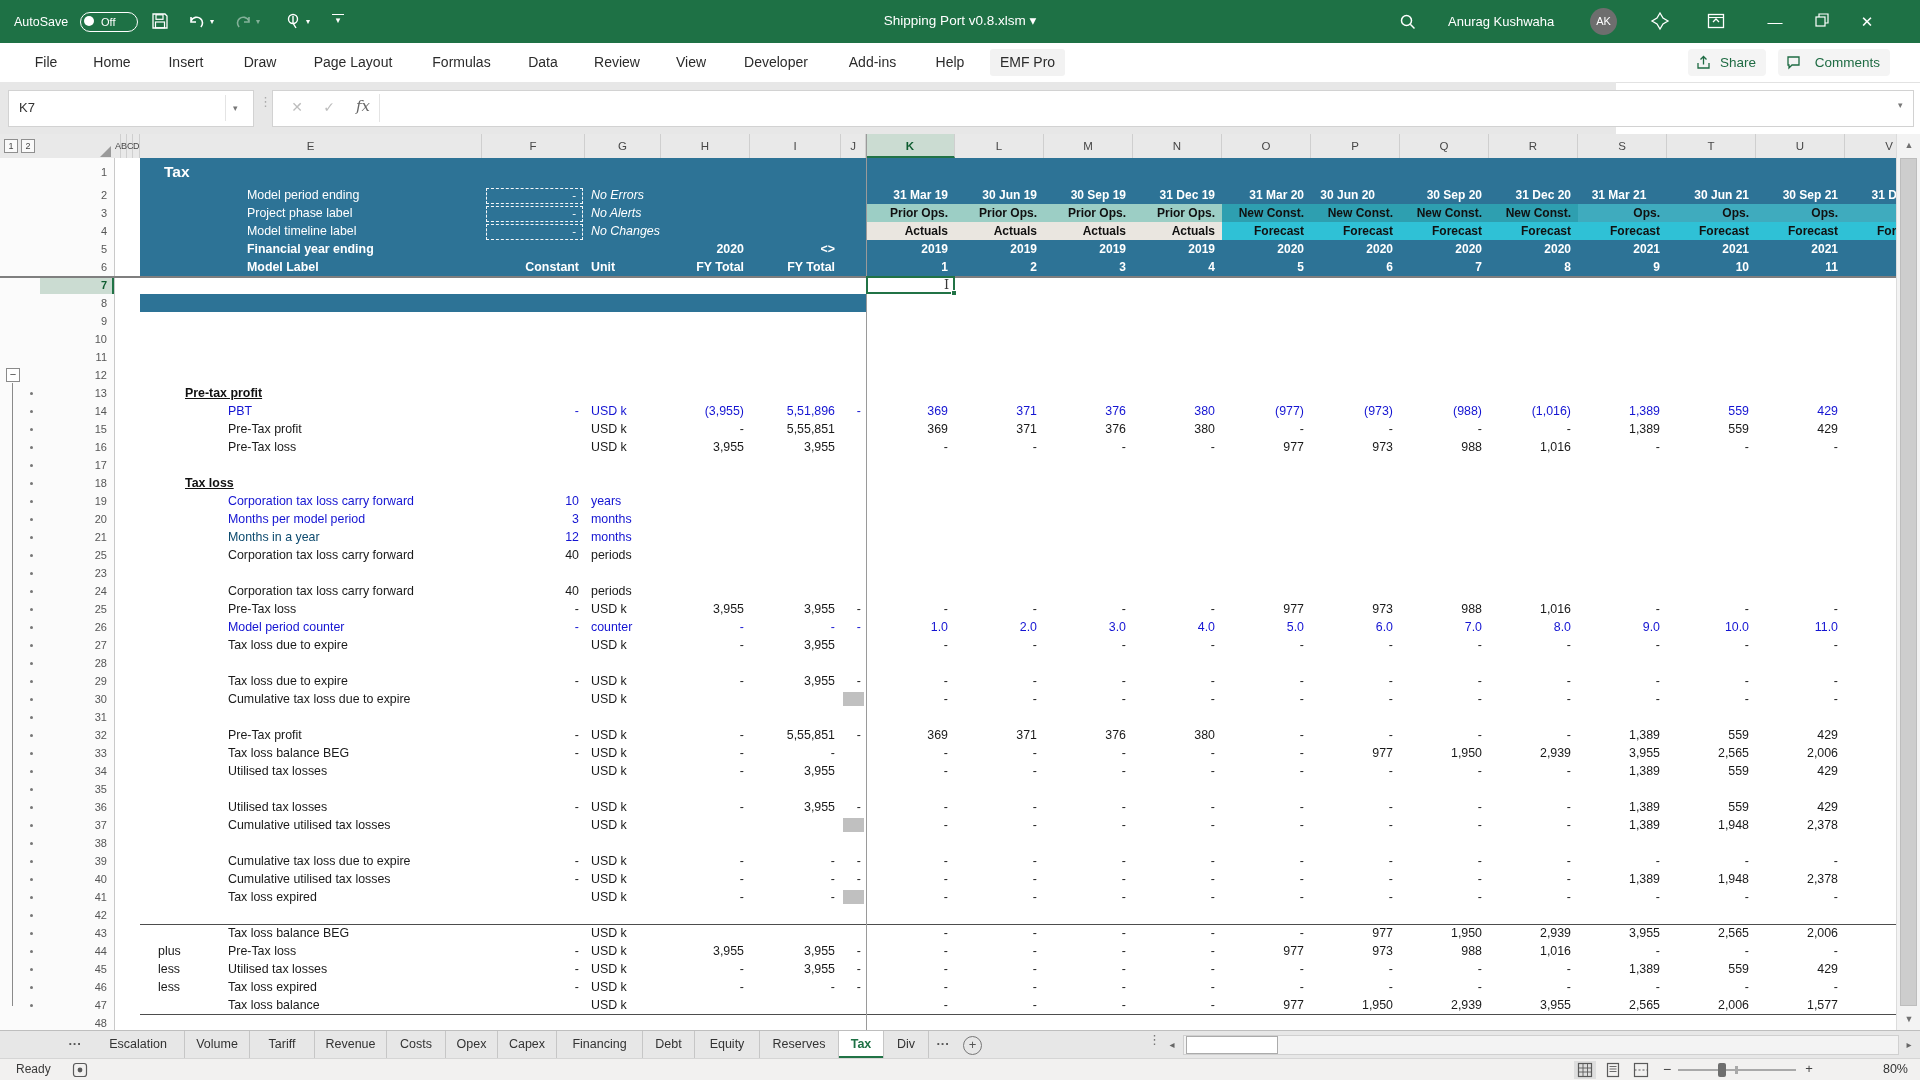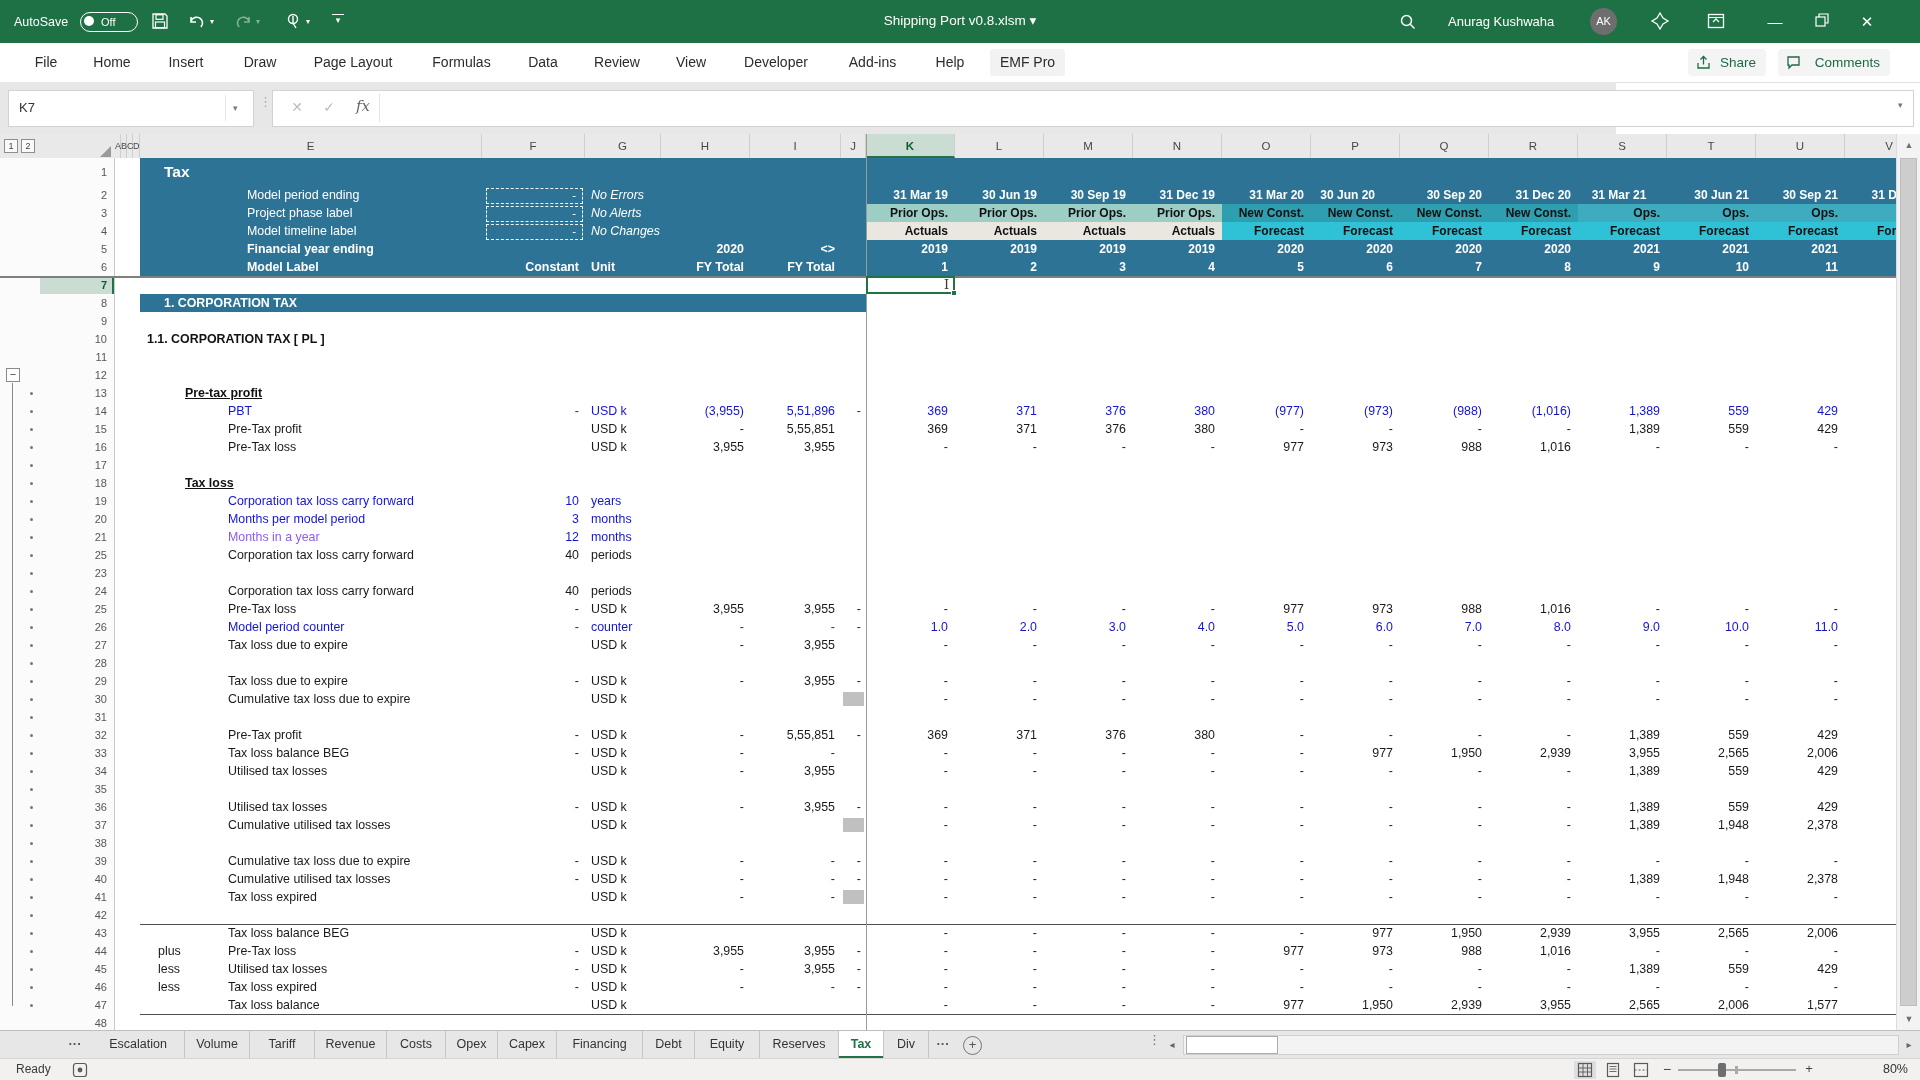--- a/index.html
+++ b/index.html
@@ -224,22 +224,20 @@
       <div class="abs" style="left: 1133px; top: 100px; width: 89px; height: 18px; font-size: 12px; line-height: 18px; box-sizing: border-box; white-space: nowrap; font-weight: bold; color: rgb(255, 255, 255); text-align: right; padding-right: 7px;">4</div>
       <div class="abs" style="left: 1222px; top: 100px; width: 89px; height: 18px; font-size: 12px; line-height: 18px; box-sizing: border-box; white-space: nowrap; font-weight: bold; color: rgb(255, 255, 255); text-align: right; padding-right: 7px;">5</div>
       <div class="abs" style="left: 1311px; top: 100px; width: 89px; height: 18px; font-size: 12px; line-height: 18px; box-sizing: border-box; white-space: nowrap; font-weight: bold; color: rgb(255, 255, 255); text-align: right; padding-right: 7px;">6</div>
       <div class="abs" style="left: 1400px; top: 100px; width: 89px; height: 18px; font-size: 12px; line-height: 18px; box-sizing: border-box; white-space: nowrap; font-weight: bold; color: rgb(255, 255, 255); text-align: right; padding-right: 7px;">7</div>
       <div class="abs" style="left: 1489px; top: 100px; width: 89px; height: 18px; font-size: 12px; line-height: 18px; box-sizing: border-box; white-space: nowrap; font-weight: bold; color: rgb(255, 255, 255); text-align: right; padding-right: 7px;">8</div>
       <div class="abs" style="left: 1578px; top: 100px; width: 89px; height: 18px; font-size: 12px; line-height: 18px; box-sizing: border-box; white-space: nowrap; font-weight: bold; color: rgb(255, 255, 255); text-align: right; padding-right: 7px;">9</div>
       <div class="abs" style="left: 1667px; top: 100px; width: 89px; height: 18px; font-size: 12px; line-height: 18px; box-sizing: border-box; white-space: nowrap; font-weight: bold; color: rgb(255, 255, 255); text-align: right; padding-right: 7px;">10</div>
       <div class="abs" style="left: 1756px; top: 100px; width: 89px; height: 18px; font-size: 12px; line-height: 18px; box-sizing: border-box; white-space: nowrap; font-weight: bold; color: rgb(255, 255, 255); text-align: right; padding-right: 7px;">11</div>
       <div class="abs" style="left: 1845px; top: 100px; width: 89px; height: 18px; font-size: 12px; line-height: 18px; box-sizing: border-box; white-space: nowrap; font-weight: bold; color: rgb(255, 255, 255); text-align: right; padding-right: 7px;">12</div>
       <div class="abs" style="left: 140px; top: 136px; width: 726px; height: 18px; background: rgb(45, 115, 150);"></div>
-      <div class="abs" style="left: 164px; top: 136px; width: 500px; height: 18px; font-size: 12.4px; line-height: 18px; box-sizing: border-box; white-space: nowrap; color: rgb(255, 255, 255); font-weight: bold;">1. CORPORATION TAX</div>
-      <div class="abs" style="left: 147px; top: 172px; width: 500px; height: 18px; font-size: 12.4px; line-height: 18px; box-sizing: border-box; white-space: nowrap; color: rgb(17, 17, 17); font-weight: bold;">1.1. CORPORATION TAX [ PL ]</div>
       <div class="abs" style="left: 185px; top: 226px; width: 300px; height: 18px; font-size: 12.4px; line-height: 18px; box-sizing: border-box; white-space: nowrap; color: rgb(17, 17, 17); font-weight: 600; text-decoration: underline;">Pre-tax profit </div>
       <div class="abs" style="left: 228px; top: 244px; width: 254px; height: 18px; font-size: 12.4px; line-height: 18px; box-sizing: border-box; white-space: nowrap; color: rgb(20, 20, 210);">PBT</div>
       <div class="abs" style="left: 482px; top: 244px; width: 103px; height: 18px; font-size: 12.4px; line-height: 18px; box-sizing: border-box; white-space: nowrap; color: rgb(20, 20, 210); text-align: right; padding-right: 6px;">-</div>
       <div class="abs" style="left: 591px; top: 244px; width: 70px; height: 18px; font-size: 12.4px; line-height: 18px; box-sizing: border-box; white-space: nowrap; color: rgb(20, 20, 210);">USD k</div>
       <div class="abs" style="left: 661px; top: 244px; width: 89px; height: 18px; font-size: 12.4px; line-height: 18px; box-sizing: border-box; white-space: nowrap; color: rgb(20, 20, 210); text-align: right; padding-right: 6px;">(3,955)</div>
       <div class="abs" style="left: 750px; top: 244px; width: 91px; height: 18px; font-size: 12.4px; line-height: 18px; box-sizing: border-box; white-space: nowrap; color: rgb(20, 20, 210); text-align: right; padding-right: 6px;">5,51,896</div>
       <div class="abs" style="left: 841px; top: 244px; width: 25px; height: 18px; font-size: 12.4px; line-height: 18px; box-sizing: border-box; white-space: nowrap; color: rgb(20, 20, 210); text-align: right; padding-right: 5px;">-</div>
       <div class="abs" style="left: 866px; top: 244px; width: 89px; height: 18px; font-size: 12.4px; line-height: 18px; box-sizing: border-box; white-space: nowrap; color: rgb(20, 20, 210); text-align: right; padding-right: 7px;">369</div>
       <div class="abs" style="left: 955px; top: 244px; width: 89px; height: 18px; font-size: 12.4px; line-height: 18px; box-sizing: border-box; white-space: nowrap; color: rgb(20, 20, 210); text-align: right; padding-right: 7px;">371</div>
       <div class="abs" style="left: 1044px; top: 244px; width: 89px; height: 18px; font-size: 12.4px; line-height: 18px; box-sizing: border-box; white-space: nowrap; color: rgb(20, 20, 210); text-align: right; padding-right: 7px;">376</div>
@@ -281,21 +279,21 @@
       <div class="abs" style="left: 1578px; top: 280px; width: 89px; height: 18px; font-size: 12.4px; line-height: 18px; box-sizing: border-box; white-space: nowrap; color: rgb(26, 26, 26); text-align: right; padding-right: 7px;">-</div>
       <div class="abs" style="left: 1667px; top: 280px; width: 89px; height: 18px; font-size: 12.4px; line-height: 18px; box-sizing: border-box; white-space: nowrap; color: rgb(26, 26, 26); text-align: right; padding-right: 7px;">-</div>
       <div class="abs" style="left: 1756px; top: 280px; width: 89px; height: 18px; font-size: 12.4px; line-height: 18px; box-sizing: border-box; white-space: nowrap; color: rgb(26, 26, 26); text-align: right; padding-right: 7px;">-</div>
       <div class="abs" style="left: 185px; top: 316px; width: 300px; height: 18px; font-size: 12.4px; line-height: 18px; box-sizing: border-box; white-space: nowrap; color: rgb(17, 17, 17); font-weight: 600; text-decoration: underline;">Tax loss </div>
       <div class="abs" style="left: 228px; top: 334px; width: 254px; height: 18px; font-size: 12.4px; line-height: 18px; box-sizing: border-box; white-space: nowrap; color: rgb(20, 20, 210);">Corporation tax loss carry forward</div>
       <div class="abs" style="left: 482px; top: 334px; width: 103px; height: 18px; font-size: 12.4px; line-height: 18px; box-sizing: border-box; white-space: nowrap; color: rgb(20, 20, 210); text-align: right; padding-right: 6px;">10</div>
       <div class="abs" style="left: 591px; top: 334px; width: 70px; height: 18px; font-size: 12.4px; line-height: 18px; box-sizing: border-box; white-space: nowrap; color: rgb(20, 20, 210);">years</div>
       <div class="abs" style="left: 228px; top: 352px; width: 254px; height: 18px; font-size: 12.4px; line-height: 18px; box-sizing: border-box; white-space: nowrap; color: rgb(20, 20, 210);">Months per model period</div>
       <div class="abs" style="left: 482px; top: 352px; width: 103px; height: 18px; font-size: 12.4px; line-height: 18px; box-sizing: border-box; white-space: nowrap; color: rgb(20, 20, 210); text-align: right; padding-right: 6px;">3</div>
       <div class="abs" style="left: 591px; top: 352px; width: 70px; height: 18px; font-size: 12.4px; line-height: 18px; box-sizing: border-box; white-space: nowrap; color: rgb(20, 20, 210);">months</div>
-      <div class="abs" style="left: 228px; top: 370px; width: 254px; height: 18px; font-size: 12.4px; line-height: 18px; box-sizing: border-box; white-space: nowrap; color: #8b5cf6;">Months in a year</div>
+      <div class="abs" style="left: 228px; top: 370px; width: 254px; height: 18px; font-size: 12.4px; line-height: 18px; box-sizing: border-box; white-space: nowrap; color: #0c4a6e;">Months in a year</div>
       <div class="abs" style="left: 482px; top: 370px; width: 103px; height: 18px; font-size: 12.4px; line-height: 18px; box-sizing: border-box; white-space: nowrap; color: rgb(20, 20, 210); text-align: right; padding-right: 6px;">12</div>
       <div class="abs" style="left: 591px; top: 370px; width: 70px; height: 18px; font-size: 12.4px; line-height: 18px; box-sizing: border-box; white-space: nowrap; color: rgb(20, 20, 210);">months</div>
       <div class="abs" style="left: 228px; top: 388px; width: 254px; height: 18px; font-size: 12.4px; line-height: 18px; box-sizing: border-box; white-space: nowrap; color: rgb(26, 26, 26);">Corporation tax loss carry forward</div>
       <div class="abs" style="left: 482px; top: 388px; width: 103px; height: 18px; font-size: 12.4px; line-height: 18px; box-sizing: border-box; white-space: nowrap; color: rgb(26, 26, 26); text-align: right; padding-right: 6px;">40</div>
       <div class="abs" style="left: 591px; top: 388px; width: 70px; height: 18px; font-size: 12.4px; line-height: 18px; box-sizing: border-box; white-space: nowrap; color: rgb(26, 26, 26);">periods</div>
       <div class="abs" style="left: 228px; top: 424px; width: 254px; height: 18px; font-size: 12.4px; line-height: 18px; box-sizing: border-box; white-space: nowrap; color: rgb(26, 26, 26);">Corporation tax loss carry forward</div>
       <div class="abs" style="left: 482px; top: 424px; width: 103px; height: 18px; font-size: 12.4px; line-height: 18px; box-sizing: border-box; white-space: nowrap; color: rgb(26, 26, 26); text-align: right; padding-right: 6px;">40</div>
       <div class="abs" style="left: 591px; top: 424px; width: 70px; height: 18px; font-size: 12.4px; line-height: 18px; box-sizing: border-box; white-space: nowrap; color: rgb(26, 26, 26);">periods</div>
       <div class="abs" style="left: 228px; top: 442px; width: 254px; height: 18px; font-size: 12.4px; line-height: 18px; box-sizing: border-box; white-space: nowrap; color: rgb(26, 26, 26);">Pre-Tax loss</div>
       <div class="abs" style="left: 482px; top: 442px; width: 103px; height: 18px; font-size: 12.4px; line-height: 18px; box-sizing: border-box; white-space: nowrap; color: rgb(26, 26, 26); text-align: right; padding-right: 6px;">-</div>

